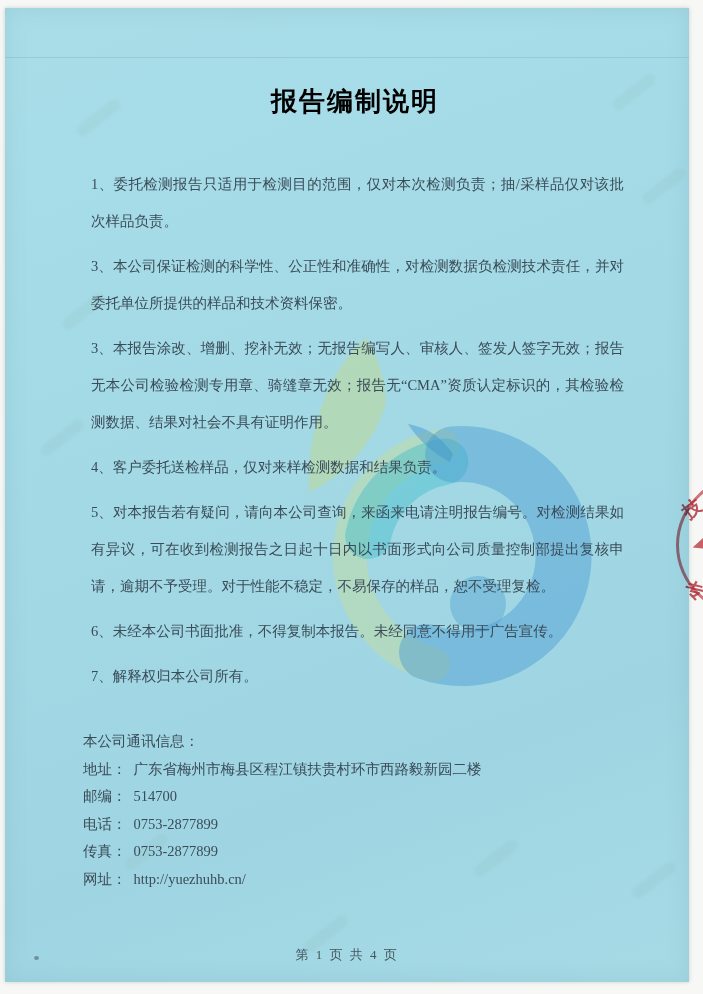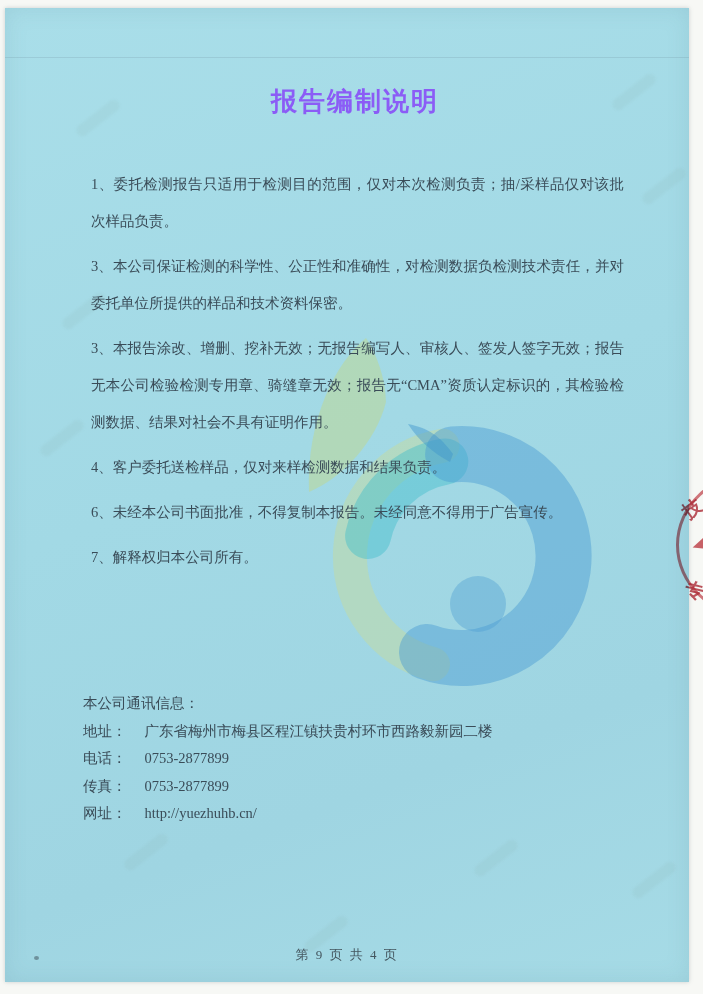--- a/index.html
+++ b/index.html
@@ -30,33 +30,33 @@
     background:rgba(60,75,85,.5);
   }
   
   .logo-svg{position:absolute;left:0;top:0;pointer-events:none;}
   
   .content{position:absolute;left:5px;top:8px;width:684px;height:974px;}
   .title{
     position:absolute;top:76px;left:0;width:100%;text-align:center;
     transform:translateX(8px);
     font-family:"Liberation Sans",sans-serif;font-weight:bold;
-    font-size:26px;letter-spacing:2px;color:#8b5cf6;
+    font-size:26px;letter-spacing:2px;color:#000000;
   }
   .items{
     position:absolute;left:78px;top:150px;width:549px;
     font-size:14.5px;line-height:37px;color:#3a4c58;
     text-align:justify;text-align-last:left;
   }
   .items p{margin:8px;}
   .contact{
-    position:absolute;left:78px;top:682px;width:560px;
+    position:absolute;left:78px;top:720px;width:560px;
     font-size:14.5px;line-height:27.5px;color:#3a4c58;
   }
-  .contact .row .val{margin-left:18px;}
+  .contact .row .val{margin-left:7px;}
   .footer{
     position:absolute;left:0;top:938px;width:100%;text-align:center;
     font-size:13px;letter-spacing:2px;color:#44565f;
   }
   
   .stamp{
     position:absolute;left:676px;top:472px;width:156px;height:146px;
     color:#b3323e;mix-blend-mode:multiply;
   }
   .stamp .ring{
@@ -106,41 +106,45 @@
 
   <div class="content">
 
     <div class="title">报告编制说明</div>
 
     <div class="items">
       <p>1、委托检测报告只适用于检测目的范围，仅对本次检测负责；抽/采样品仅对该批次样品负责。</p>
       <p>3、本公司保证检测的科学性、公正性和准确性，对检测数据负检测技术责任，并对委托单位所提供的样品和技术资料保密。</p>
       <p>3、本报告涂改、增删、挖补无效；无报告编写人、审核人、签发人签字无效；报告无本公司检验检测专用章、骑缝章无效；报告无“CMA”资质认定标识的，其检验检测数据、结果对社会不具有证明作用。</p>
       <p>4、客户委托送检样品，仅对来样检测数据和结果负责。</p>
+      <p>5、对本报告若有疑问，请向本公司查询，来函来电请注明报告编号。对检测结果如有异议，可在收到检测报告之日起十日内以书面形式向公司质量控制部提出复核申请，逾期不予受理。对于性能不稳定，不易保存的样品，恕不受理复检。</p>
       <p>6、未经本公司书面批准，不得复制本报告。未经同意不得用于广告宣传。</p>
       <p>7、解释权归本公司所有。</p>
     </div>
 
     <div class="contact">
       <div class="row">本公司通讯信息：</div>
       <div class="row">
         <span class="lbl">地址：</span><span class="val">广东省梅州市梅县区程江镇扶贵村环市西路毅新园二楼</span>
+      </div>
+      <div class="row">
+        <span class="lbl">邮编：</span><span class="val">514700</span>
       </div>
       <div class="row">
         <span class="lbl">电话：</span><span class="val">0753-2877899</span>
       </div>
       <div class="row">
         <span class="lbl">传真：</span><span class="val">0753-2877899</span>
       </div>
       <div class="row">
         <span class="lbl">网址：</span><span class="val">http://yuezhuhb.cn/</span>
       </div>
     </div>
 
-    <div class="footer">第 9 页 共 4 页</div>
+    <div class="footer">第 1 页 共 4 页</div>
   </div>
 
   <div class="stamp">
     <div class="ring"></div>
     <div class="star"></div>
     <div class="ch c1">技</div>
     <div class="ch c2">专</div>
   </div>
 
 </div>

